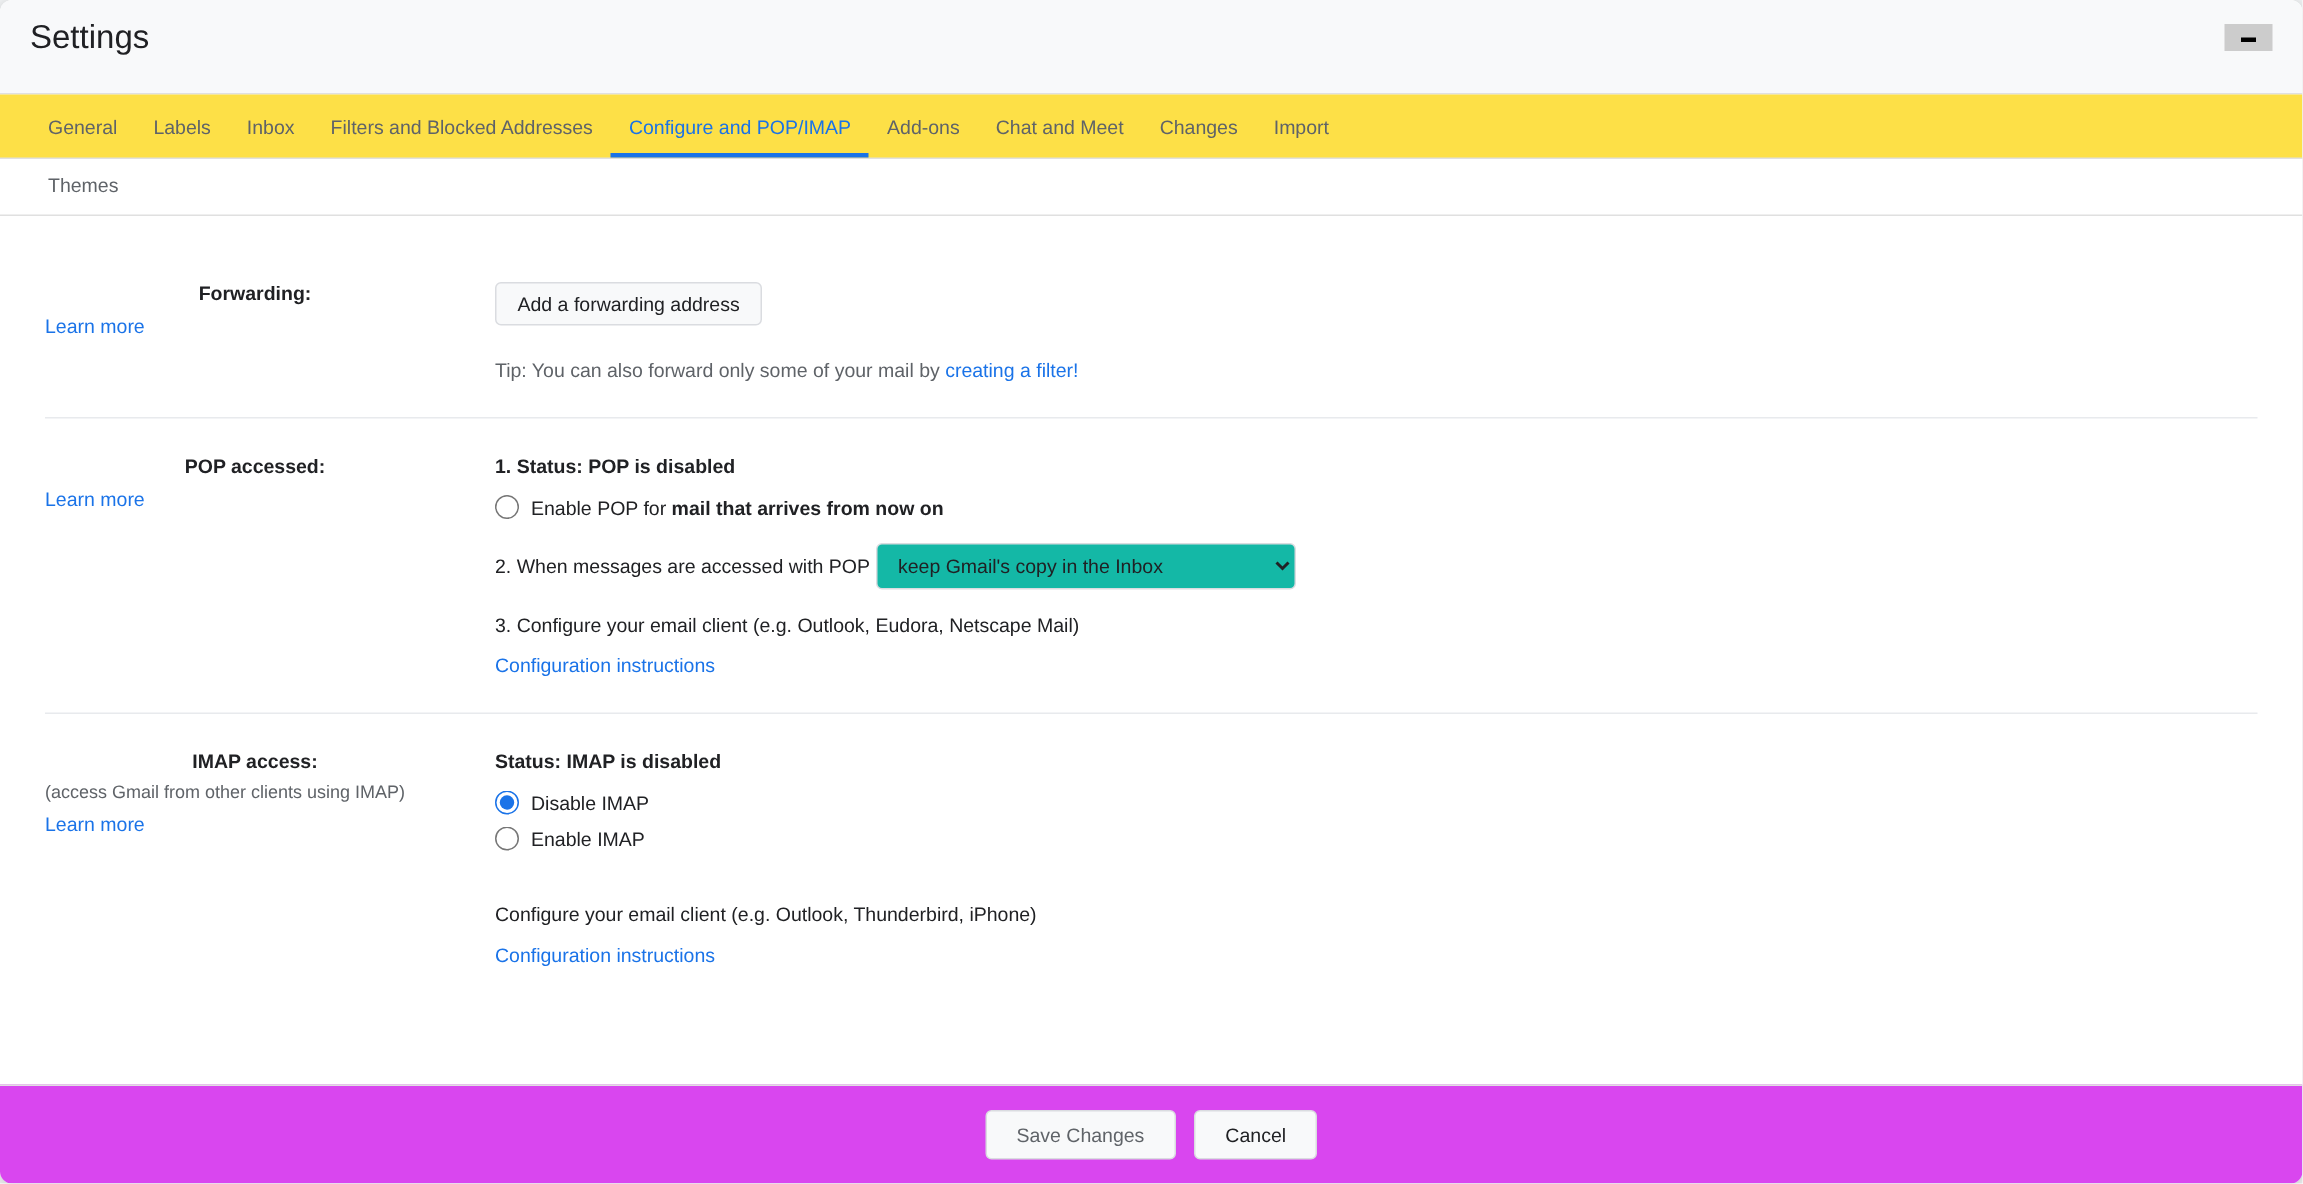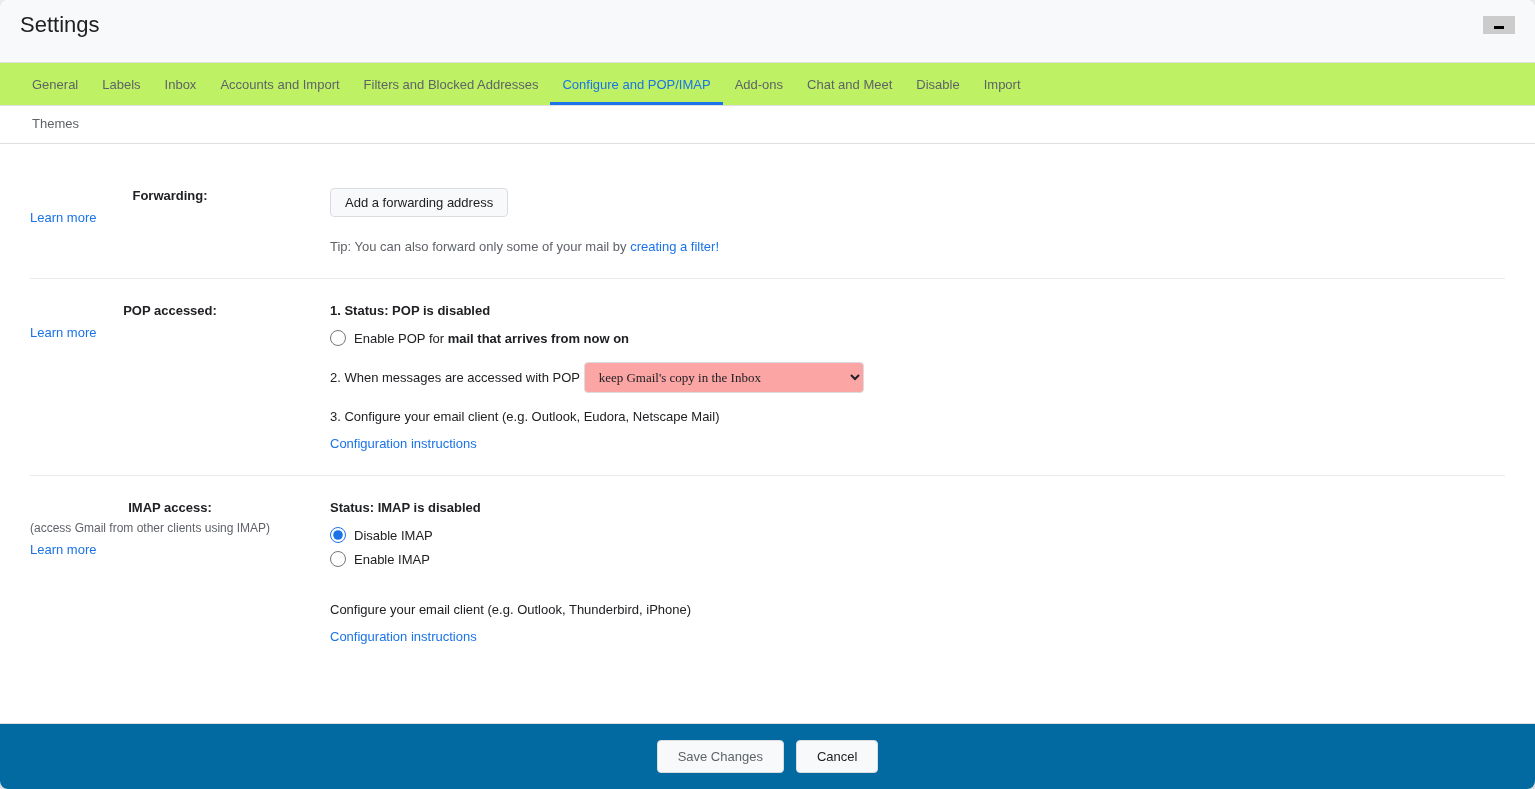--- a/index.html
+++ b/index.html
@@ -47,21 +47,21 @@
       width: 32px;
       height: 18px;
       cursor: pointer;
       font-size: 10px;
     }
     .nav-tabs {
       display: flex;
       flex-wrap: wrap;
       align-items: flex-end;
       padding: 0 20px;
-      background: #bef264;
+      background: #fde047;
       border-bottom: 1px solid #e0e0e0;
       gap: 0;
     }
     .nav-tab {
       padding: 14px 12px 10px 12px;
       font-size: 13px;
       color: #5f6368;
       cursor: pointer;
       text-decoration: none;
       border-bottom: 3px solid transparent;
@@ -174,25 +174,24 @@
     }
     .step-label span {
       font-weight: normal;
     }
     .pop-select {
       padding: 6px 10px;
       border: 1px solid #dadce0;
       border-radius: 4px;
       font-size: 13px;
       color: #202124;
-      background: #fca5a5;
+      background: #14b8a6;
       min-width: 280px;
       cursor: pointer;
       appearance: auto;
-      font-family: Liberation Serif, serif;
     }
     .config-link {
       color: #1a73e8;
       text-decoration: none;
       font-size: 13px;
       cursor: pointer;
       margin-top: 4px;
       display: inline-block;
     }
     .imap-status {
@@ -200,21 +199,21 @@
       font-weight: bold;
       color: #202124;
       margin-bottom: 12px;
     }
     .footer-bar {
       display: flex;
       justify-content: center;
       gap: 12px;
       padding: 16px 0;
       border-top: 1px solid #e0e0e0;
-      background: #0369a1;
+      background: #d946ef;
     }
     .btn-save {
       padding: 8px 20px;
       background: #f8f9fa;
       border: 1px solid #dadce0;
       border-radius: 4px;
       font-size: 13px;
       color: #5f6368;
       cursor: pointer;
     }
@@ -238,26 +237,25 @@
     <h1>Settings</h1>
     <div class="title-bar-controls">
       <button class="title-bar-btn">▬</button>
     </div>
   </div>
 
   <div class="nav-tabs">
     <a class="nav-tab">General</a>
     <a class="nav-tab">Labels</a>
     <a class="nav-tab">Inbox</a>
-    <a class="nav-tab">Accounts and Import</a>
     <a class="nav-tab">Filters and Blocked Addresses</a>
     <a class="nav-tab active">Configure and POP/IMAP</a>
     <a class="nav-tab">Add-ons</a>
     <a class="nav-tab">Chat and Meet</a>
-    <a class="nav-tab">Disable</a>
+    <a class="nav-tab">Changes</a>
     <a class="nav-tab">Import</a>
   </div>
   <div class="nav-second-row">
     <a class="nav-tab-themes">Themes</a>
   </div>
 
   <div class="content">
 
     <div class="section">
       <div class="section-label">

